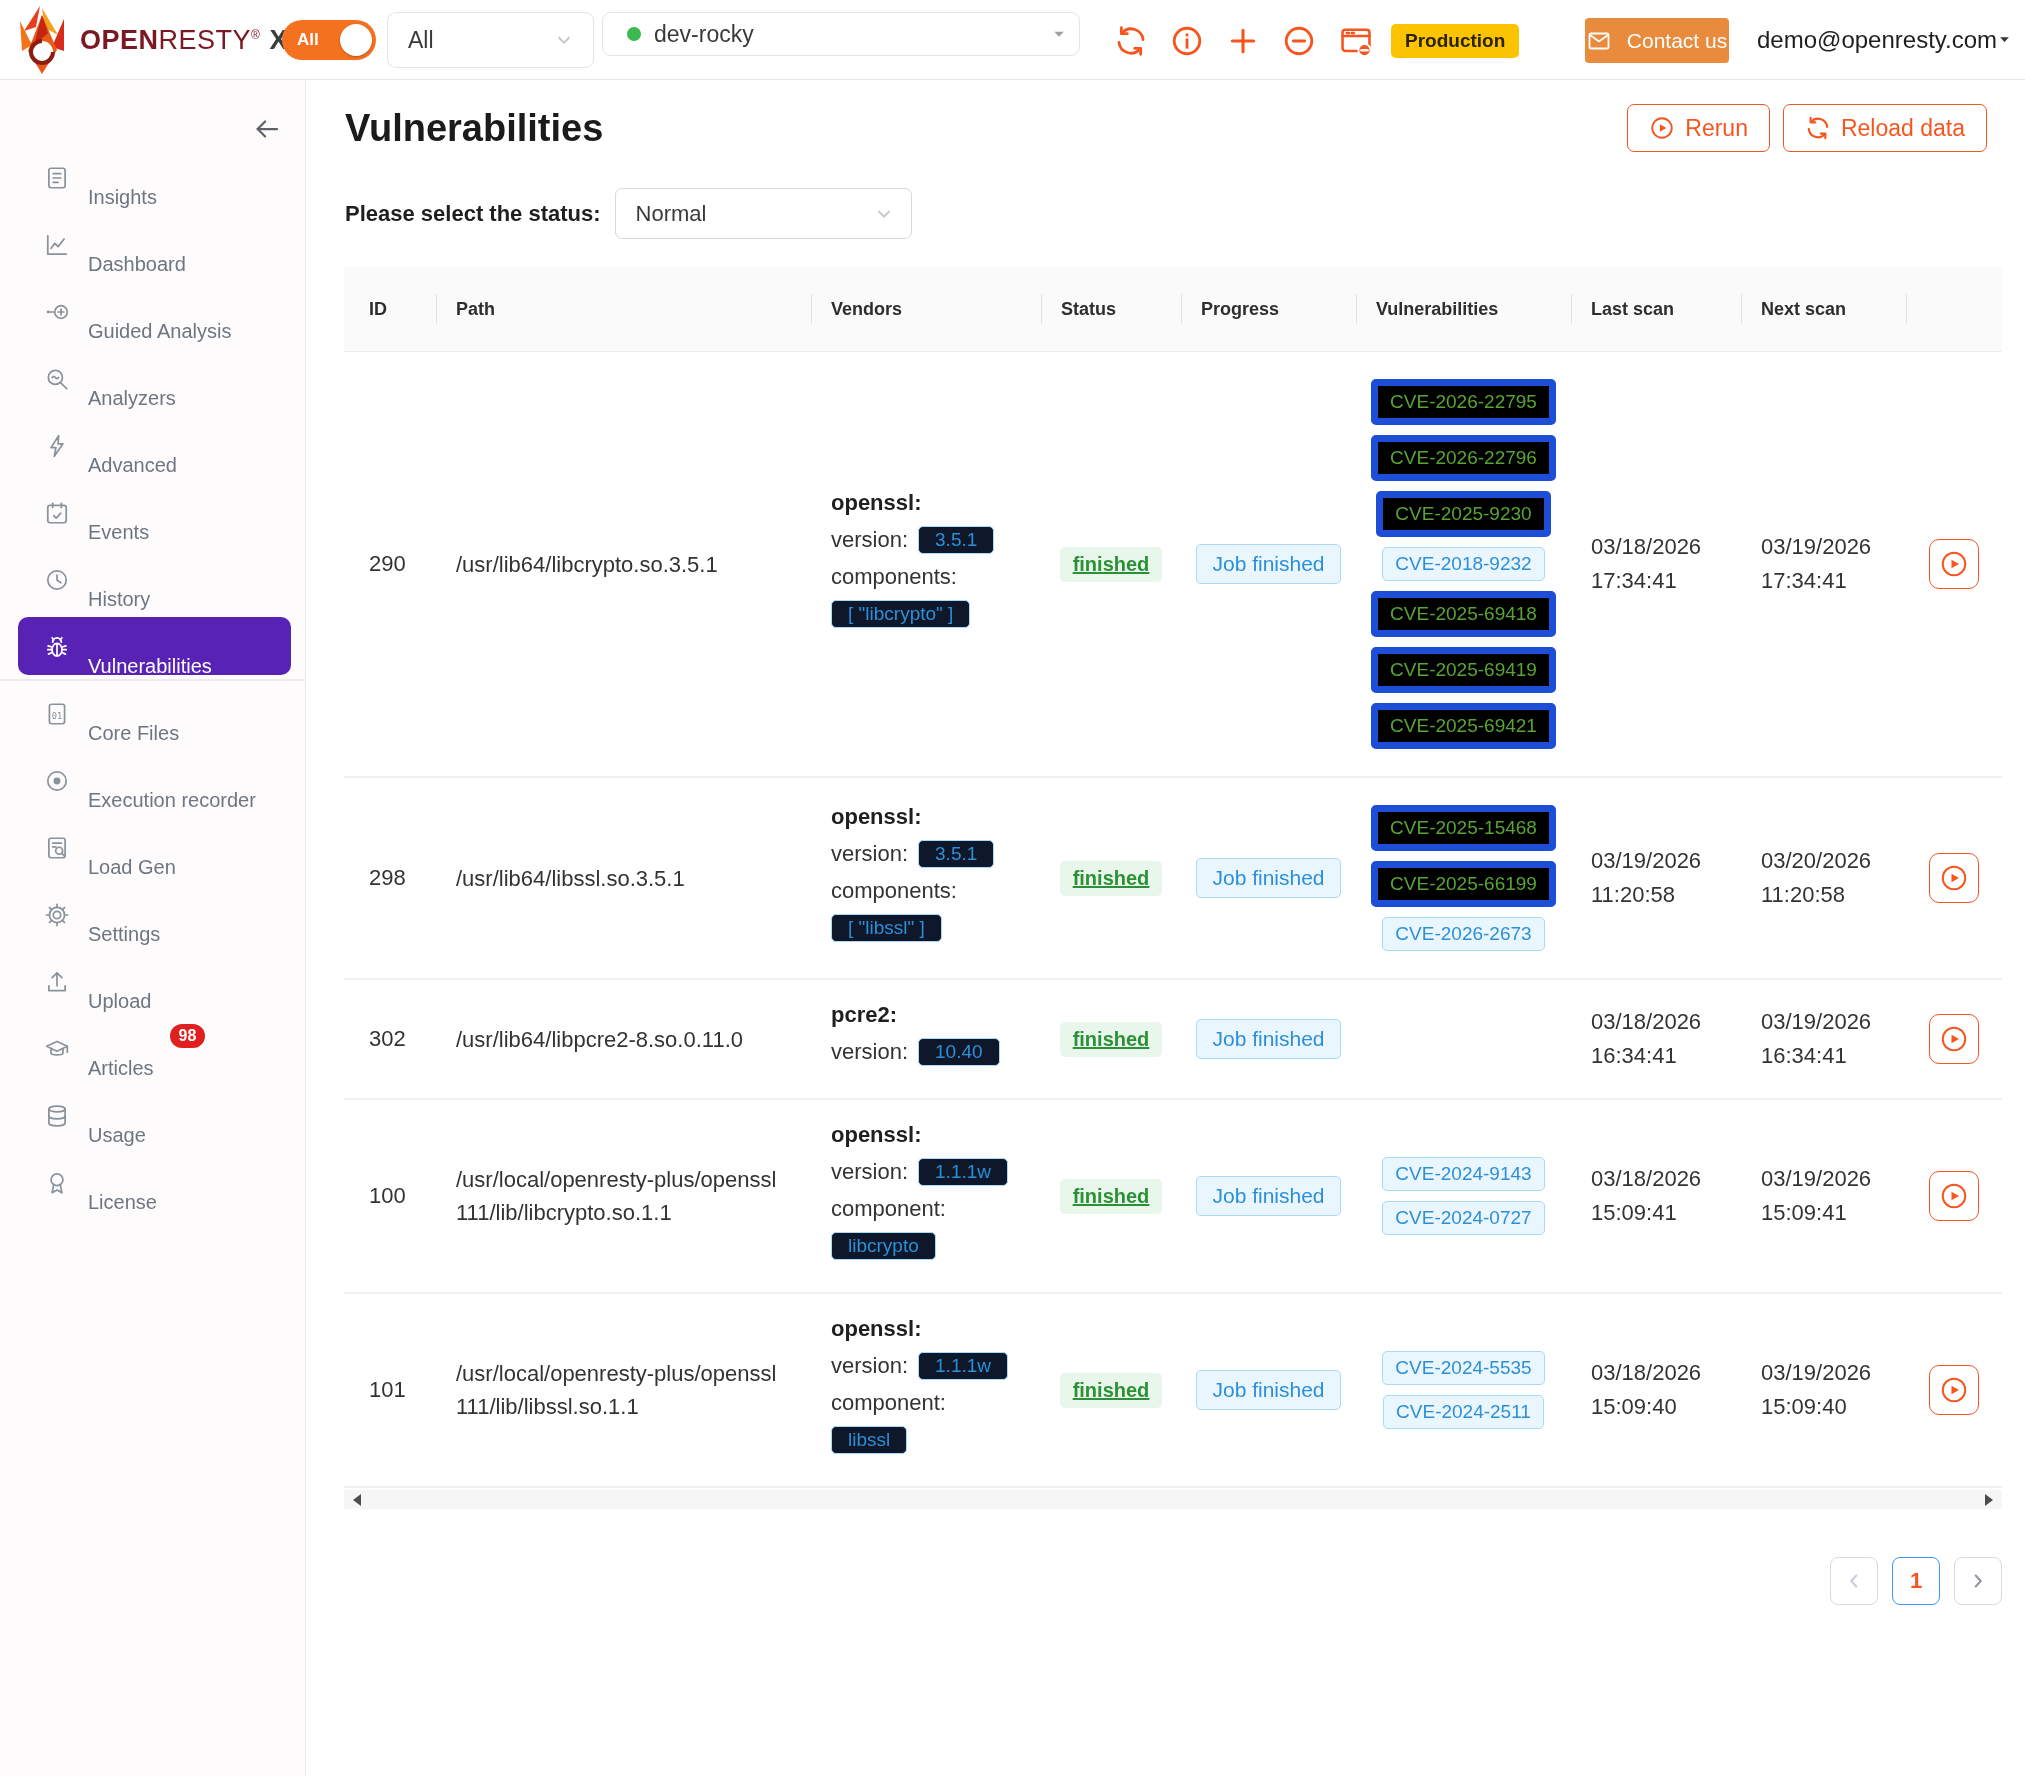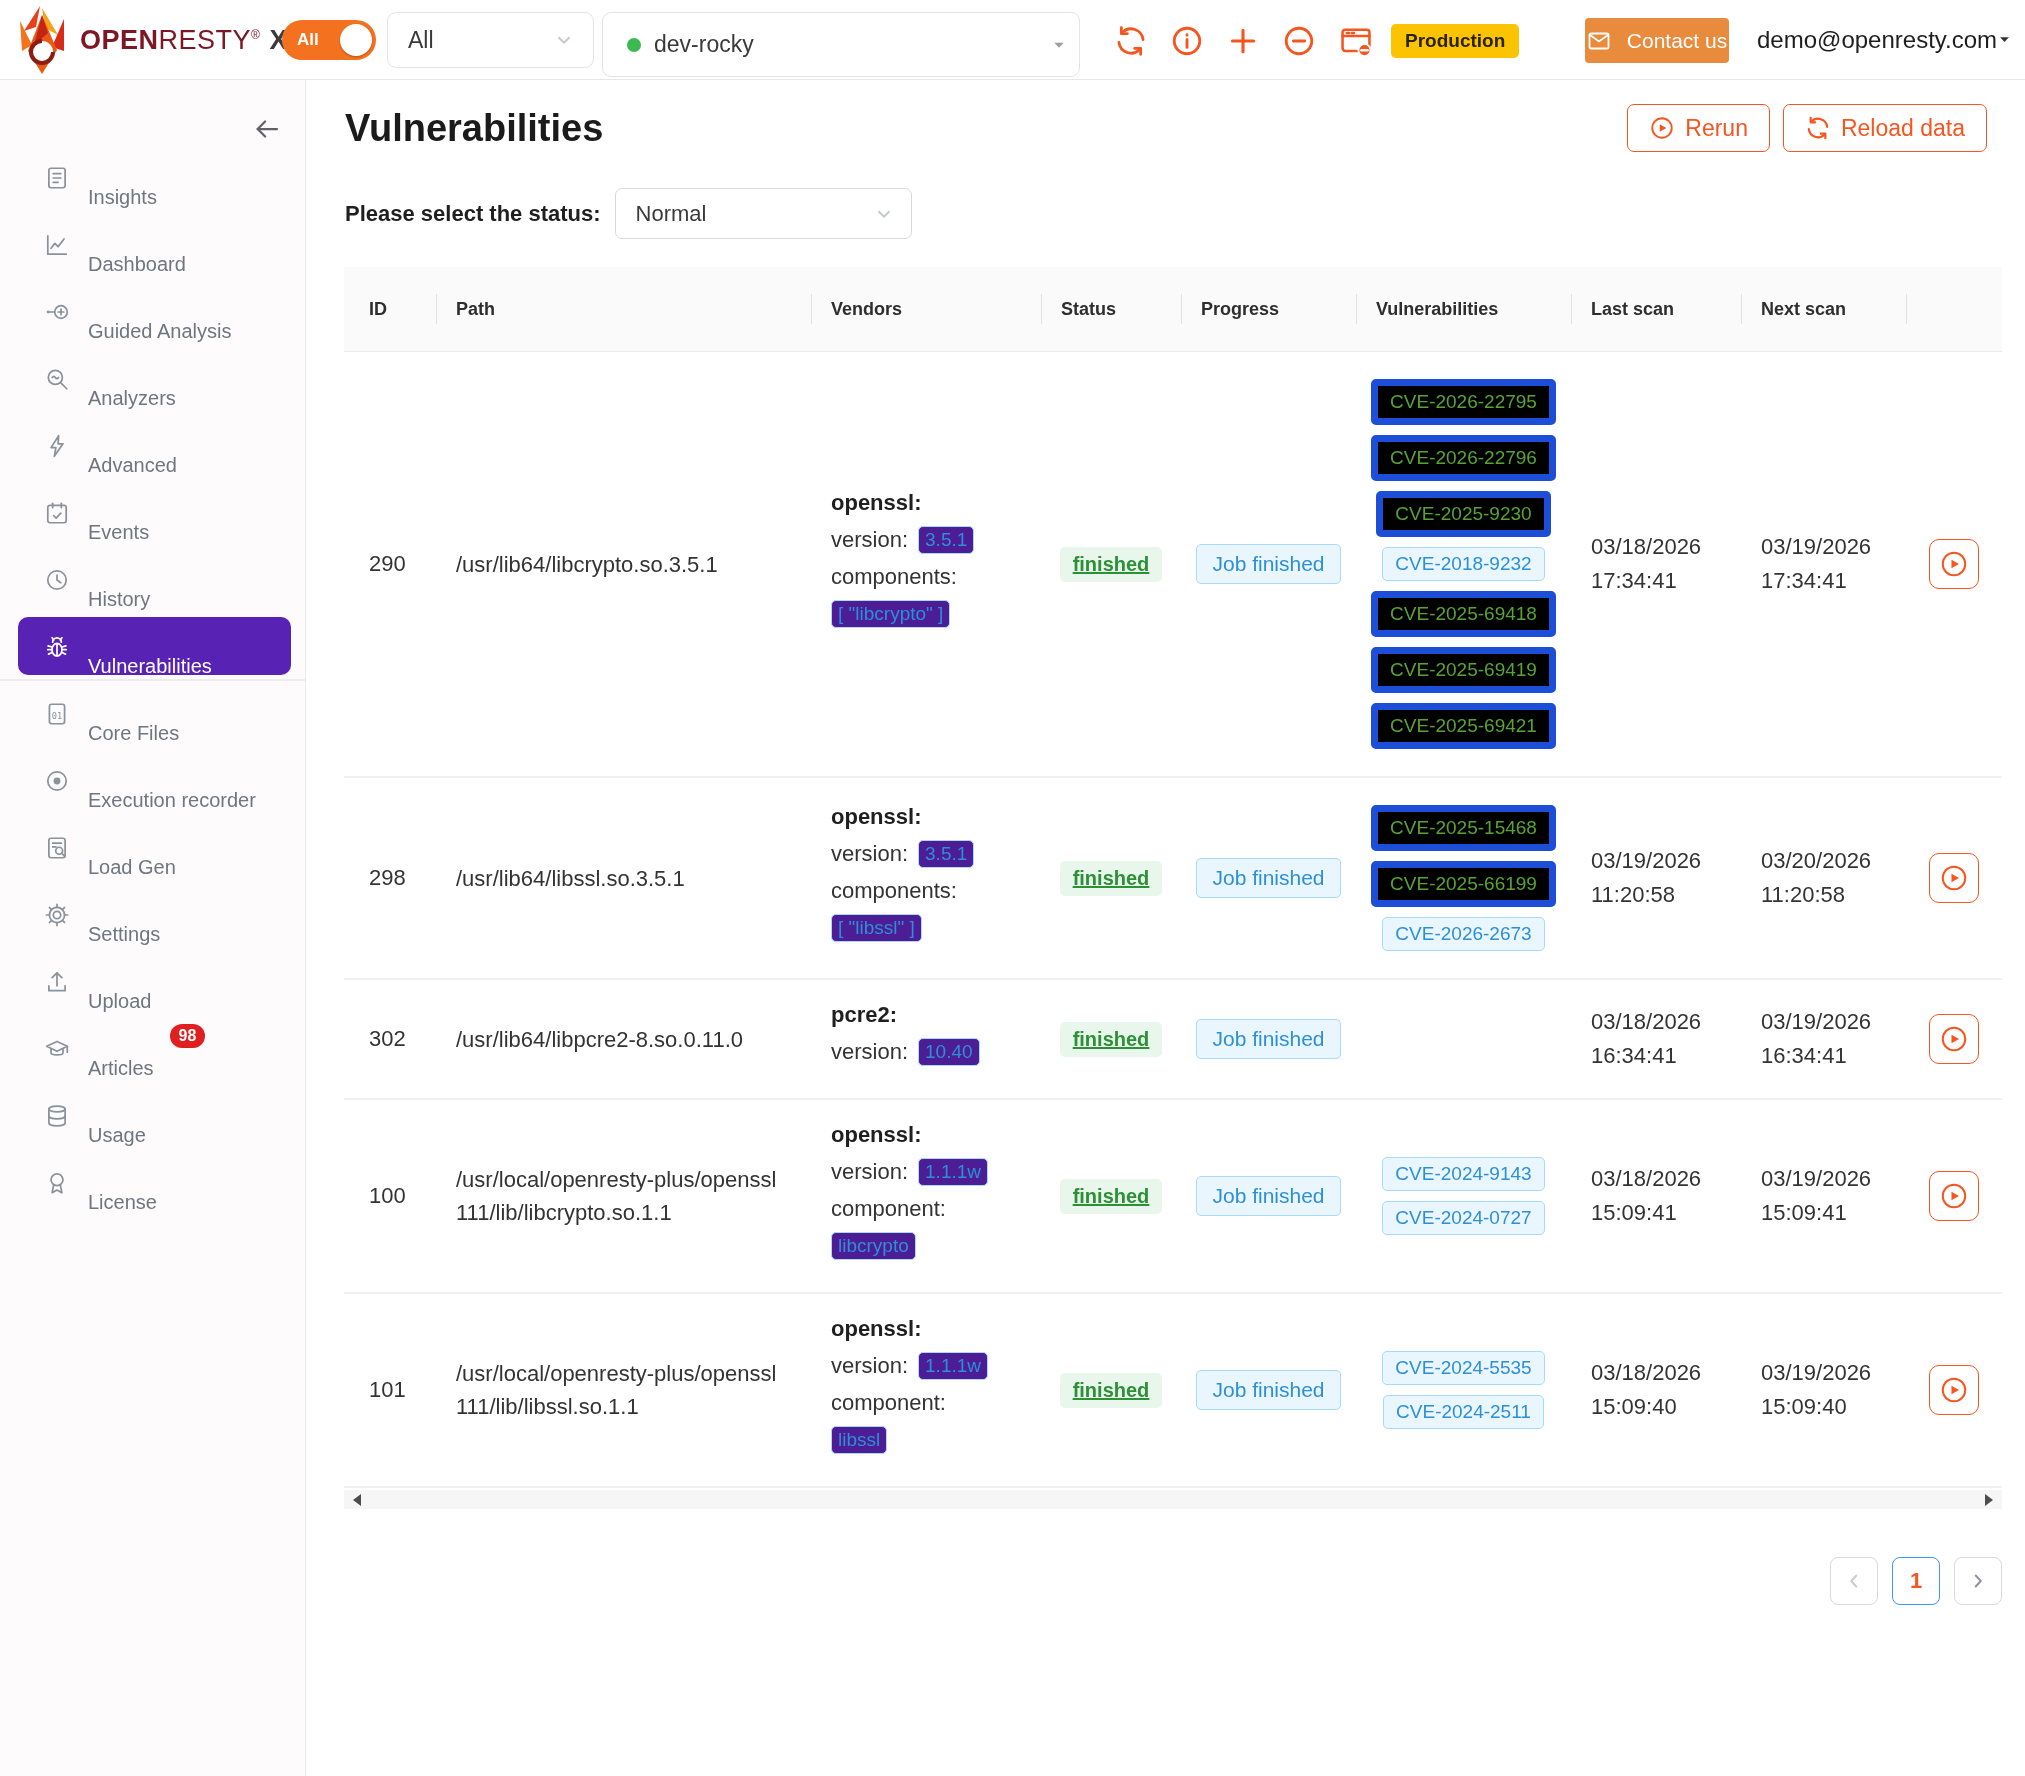--- a/index.html
+++ b/index.html
@@ -11,21 +11,21 @@
   .brand-text { position:absolute; left:80px; top:50%; transform:translateY(-50%); font-size:27px; letter-spacing:.5px; white-space:nowrap; }
   .b-open { color:#7c1823; font-weight:800; }
   .b-resty { color:#7c1823; font-weight:400; }
   .b-reg { color:#7c1823; font-size:12px; vertical-align:super; }
   .b-xray { color:#3c3c3c; font-weight:600; margin-left:9px; }
   .toggle { position:absolute; left:282px; top:20px; width:94px; height:40px; border-radius:20px; background:#f4711f; cursor:pointer; }
   .toggle-label { position:absolute; left:15px; top:50%; transform:translateY(-50%); color:#fff; font-size:17px; font-weight:700; }
   .toggle-knob { position:absolute; right:4px; top:4px; width:32px; height:32px; border-radius:50%; background:#fff; box-shadow:0 1px 2px rgba(0,0,0,.25); }
   .select { border:1px solid #e4e4e4; border-radius:9px; background:#fff; display:flex; align-items:center; cursor:pointer; color:#3a3a3a; }
   .sel1 { position:absolute; left:387px; top:12px; width:207px; height:56px; padding:0 18px 0 20px; font-size:23px; }
-  .sel2 { position:absolute; left:602px; top:12px; width:478px; height:65px; padding:0 12px 0 24px; font-size:23px; }
+  .sel2 { position:absolute; left:602px; top:12px; width:478px; height:44px; padding:0 12px 0 24px; font-size:23px; }
   .sel1 .spacer, .sel2 .spacer { flex:1; }
   .gdot { width:14px; height:14px; border-radius:50%; background:#3cb950; margin-right:13px; flex:none; }
   .chev { color:#c3c7cc; flex:none; }
   .caret { color:#9aa0a6; flex:none; }
   .tb-icon { position:absolute; top:24px; width:34px; height:34px; color:#f5551f; cursor:pointer; }
   .production { position:absolute; left:1391px; top:24px; height:34px; line-height:34px; padding:0 14px; background:#fcc300; color:#2b2300; border-radius:5px; font-size:19px; font-weight:700; }
   .contact { position:absolute; left:1585px; top:18px; width:144px; height:45px; background:#e98b3d; border:none; border-radius:4px; color:#fff; font-size:21px; display:flex; align-items:center; justify-content:center; gap:16px; cursor:pointer; font-family:inherit; }
   .user { position:absolute; left:1757px; top:50%; transform:translateY(-50%); font-size:24px; color:#1f1f1f; display:flex; align-items:center; cursor:pointer; white-space:nowrap; }
 
   
@@ -60,21 +60,21 @@
   .th { font-size:18px; font-weight:600; color:#2e2e2e; padding-left:20px; position:relative; }
   .th:first-child { padding-left:25px; }
   .th:not(:first-child)::before { content:''; position:absolute; left:0; top:50%; transform:translateY(-50%); width:1px; height:30px; background:#e2e2e2; }
   .w-id{width:92px;} .w-path{width:375px;} .w-vendor{width:230px;} .w-status{width:140px;} .w-progress{width:175px;} .w-cves{width:215px;} .w-last{width:170px;} .w-next{width:165px;} .w-action{width:96px;}
   .trow { display:flex; align-items:center; border-bottom:2px solid #f0f0f0; padding:22px 0; }
   .cell { padding-left:20px; }
   .cell-id { font-size:22px; color:#333; padding-left:25px; }
   .cell-path { font-size:22px; color:#333; line-height:1.5; word-break:break-all; padding-right:28px; }
   .vendor-name { font-size:22px; font-weight:700; color:#1f1f1f; margin-bottom:6px; }
   .vendor-line { display:flex; align-items:center; gap:10px; margin:10px 0; font-size:22px; color:#333; flex-wrap:wrap; }
-  .badge-ver { font-size:19px; color:#2d8fd6; background:#4c1d95; border:1px solid #a6daf7; border-radius:5px; padding:2px 6px; white-space:nowrap; }
+  .badge-ver { font-size:19px; color:#2d8fd6; background:#0f172a; border:1px solid #a6daf7; border-radius:5px; padding:2px 16px; white-space:nowrap; }
   .cell-center { display:flex; justify-content:center; align-items:center; padding-left:0; }
   .badge-status { font-size:20px; font-weight:700; color:#2c9136; background:#e9f6ec; border-radius:5px; padding:6px 13px;text-decoration:underline; }
   .badge-progress { font-size:21px; color:#2d8fd6; background:#e9f6fe; border:1px solid #a6daf7; border-radius:5px; padding:7px 15px; white-space:nowrap; }
   .cves-stack { display:flex; flex-direction:column; align-items:center; }
   .badge-cve { font-size:19px; border-radius:5px; padding:5px 12px; margin:5px 0; white-space:nowrap; cursor:pointer; }
   .cve-green { color:#57a433; background:#000000; border:7px solid #1d4ed8; }
   .cve-blue  { color:#2d8fd6; background:#e9f6fe; border:1px solid #a6daf7; }
   .cell-scan { font-size:22px; color:#333; line-height:1.55; }
   .play-btn { width:50px; height:50px; border:1.5px solid #f5551f; border-radius:10px; background:#fff; color:#f5551f; display:flex; align-items:center; justify-content:center; cursor:pointer; }
   .play-btn svg { width:30px; height:30px; }

